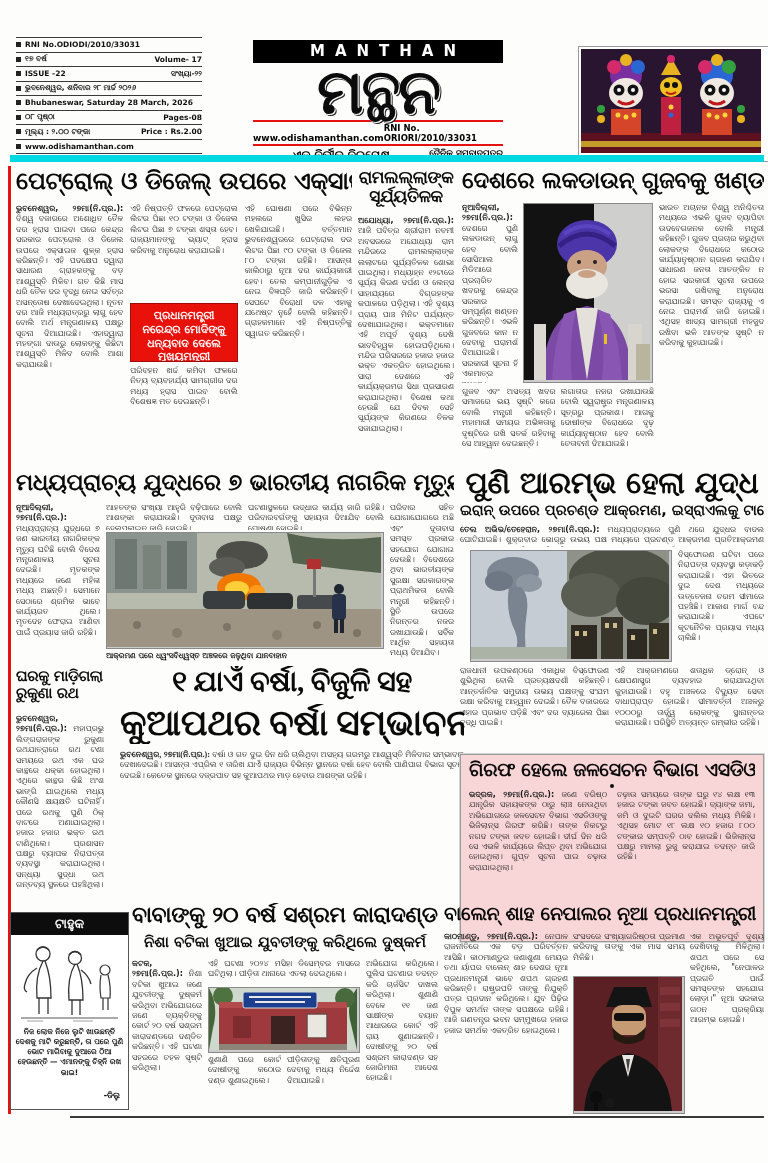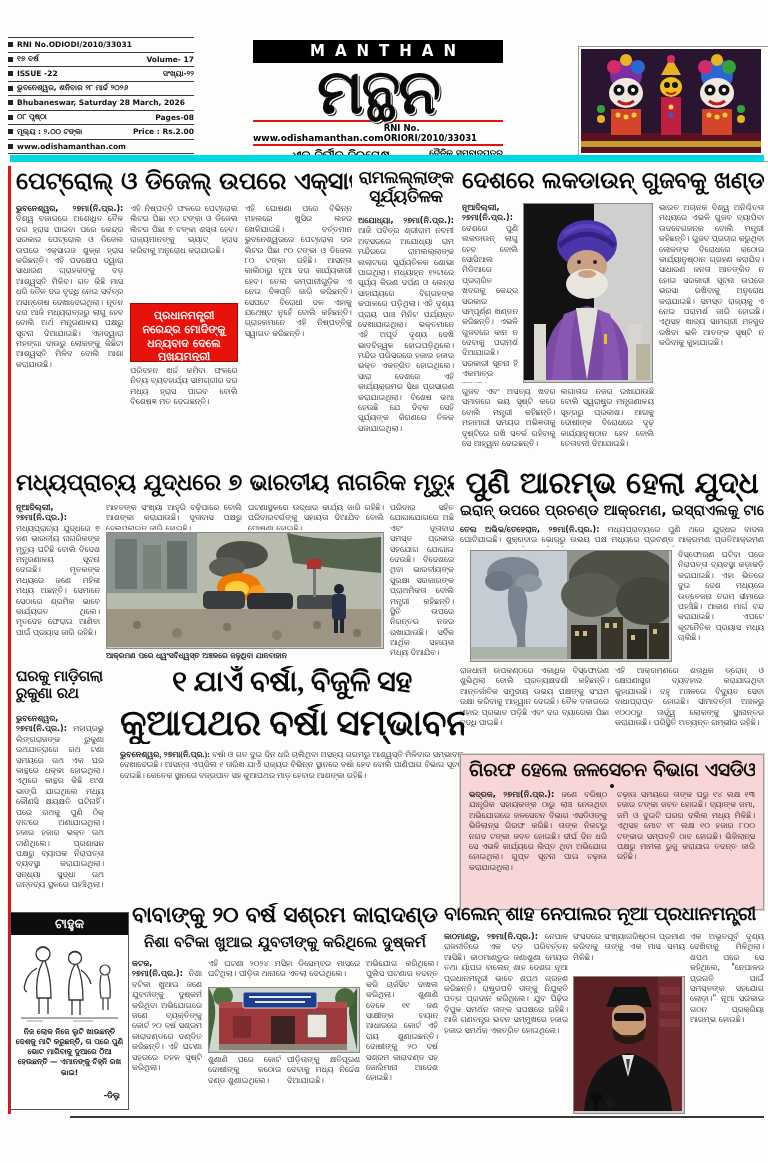--- a/index.html
+++ b/index.html
@@ -29,21 +29,21 @@
   .cart{border:1.5px solid #555;background:#fff;}
   .cart .bar{background:#0d0d0d;color:#fff;font-weight:bold;font-size:13px;text-align:center;padding:3px 0;}
   .cart .verse{font-size:7.5px;font-weight:bold;text-align:center;line-height:1.35;color:#111;padding:2px 4px;overflow:hidden;}
   .cart .sig{font-size:8px;font-weight:bold;text-align:right;padding:0 8px 2px 0;}
 </style>
 </head>
 <body>
 
 <div class="page">
 
-  <div class="abs infobox" style="left:8px;top:37px;width:186px;">
+  <div class="abs infobox" style="left:16px;top:37px;width:186px;">
     <div class="inforow" style="border-top:1.5px solid #3a3a3a;">
       <span class="sq"></span>
       <span class="l">RNI No.ODIODI/2010/33031</span>
     </div>
     <div class="inforow">
       <span class="sq"></span>
       <span class="l">୧୭ ବର୍ଷ</span>
       <span class="r">Volume- 17</span>
     </div>
     <div class="inforow">
@@ -323,21 +323,21 @@
     <div class="hl" style="font-size:29px;text-align:center;height:38px;white-space:nowrap;">୧ ଯାଏଁ ବର୍ଷା, ବିଜୁଳି ସହ</div>
     <div class="hl" style="font-size:36px;text-align:center;height:40px;white-space:nowrap;">କୁଆପଥର ବର୍ଷା ସମ୍ଭାବନା</div>
     <div style="display:flex;gap:8px;margin-top:6px;height:130px;">
       <div class="bt" style="flex:1;">
         <span class="dl">ଭୁବନେଶ୍ୱର, ୨୭ମା(ନି.ପ୍ର.):</span>
         <span>ବର୍ଷା ଓ ଗତ ଦୁଇ ଦିନ ଧରି ଚାଲିଥିବା ଅସହ୍ୟ ଗରମରୁ ଆଶ୍ୱସ୍ତି ମିଳିବାର ସମ୍ଭାବନା ଦେଖାଦେଇଛି। ଆସନ୍ତା ଏପ୍ରିଲ ୧ ତାରିଖ ଯାଏଁ ରାଜ୍ୟର ବିଭିନ୍ନ ସ୍ଥାନରେ ବର୍ଷା ହେବ ବୋଲି ପାଣିପାଗ ବିଭାଗ ସୂଚନା ଦେଇଛି। କେତେକ ସ୍ଥାନରେ ବଜ୍ରପାତ ସହ କୁଆପଥର ମାଡ଼ ହେବାର ଆଶଙ୍କା ରହିଛି।</span>
       </div>
     </div>
   </div>
 
-  <div class="abs pinkbox" style="left:460px;top:754px;width:304px;height:156px;padding:4px 8px;box-sizing:border-box;">
+  <div class="abs pinkbox" style="left:460px;top:754px;width:304px;height:188px;padding:4px 8px;box-sizing:border-box;">
     <div class="hl" style="font-size:19px;text-align:center;height:25px;white-space:nowrap;">ଗିରଫ ହେଲେ ଜଳସେଚନ ବିଭାଗ ଏସଡିଓ</div>
     <div style="width:4px;height:4px;background:#111;border-radius:50%;margin:0 auto;"></div>
     <div style="display:flex;gap:10px;margin-top:2px;height:108px;">
       <div class="bt" style="flex:1;">
         <span class="dl">ଭଦ୍ରକ, ୨୭ମା(ନି.ପ୍ର.):</span>
         <span>ଜଣେ ବରିଷ୍ଠ ଯାନ୍ତ୍ରିକ ସହାୟକଙ୍କ ଠାରୁ ଲାଞ୍ଚ ନେଉଥିବା ଅଭିଯୋଗରେ ଜଳସେଚନ ବିଭାଗ ଏସଡିଓଙ୍କୁ ଭିଜିଲାନ୍ସ ଗିରଫ କରିଛି। ତାଙ୍କ ନିକଟରୁ ନଗଦ ଟଙ୍କା ଜବତ ହୋଇଛି। ଦୀର୍ଘ ଦିନ ଧରି ସେ ଏଭଳି କାର୍ଯ୍ୟରେ ଲିପ୍ତ ଥିବା ଅଭିଯୋଗ ହୋଇଥିଲା। ଗୁପ୍ତ ସୂଚନା ପାଇ ଚଢ଼ାଉ କରାଯାଇଥିଲା।</span>
       </div>
       <div class="bt" style="flex:1;">ଚଢ଼ାଉ ସମୟରେ ତାଙ୍କ ଘରୁ ୧୪ ଲକ୍ଷ ୧୩ ହଜାର ଟଙ୍କା ଜବତ ହୋଇଛି। ବ୍ୟାଙ୍କ ଜମା, ଜମି ଓ ଦୁଇଟି ଘରର ଦଲିଲ ମଧ୍ୟ ମିଳିଛି। ଏଥିସହ ମୋଟ ୧୮ ଲକ୍ଷ ୧୦ ହଜାର ୮୦୦ ଟଙ୍କାର ସମ୍ପତ୍ତି ଠାବ ହୋଇଛି। ଭିଜିଲାନ୍ସ ପକ୍ଷରୁ ମାମଲା ରୁଜୁ କରାଯାଇ ତଦନ୍ତ ଜାରି ରହିଛି।</div>
     </div>
   </div>

